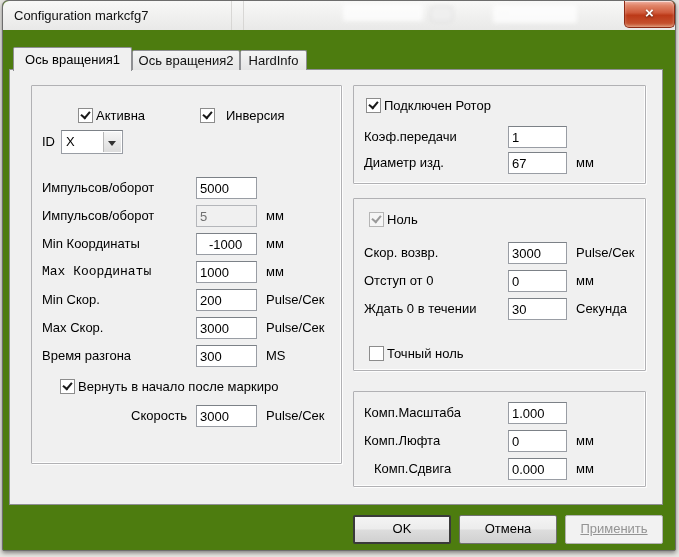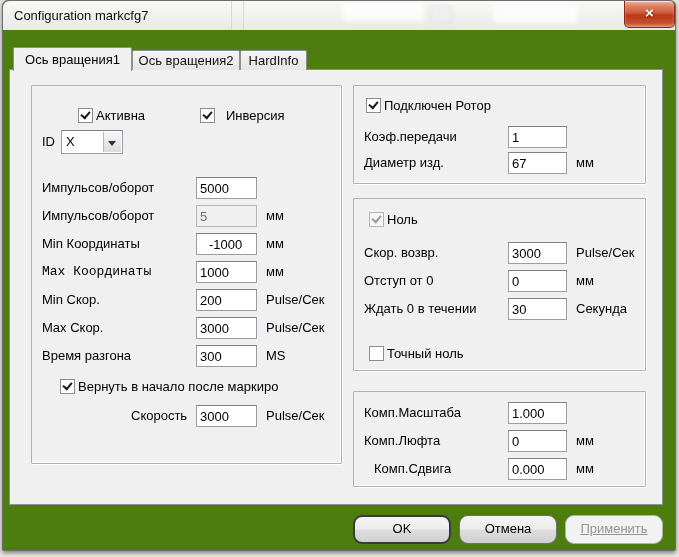--- a/index.html
+++ b/index.html
@@ -93,21 +93,21 @@
   }
   .combo .arrow{
     position:absolute;right:5px;top:9px;width:0;height:0;
     border-left:4px solid transparent;border-right:4px solid transparent;
     border-top:5px solid #333;
   }
   
   .btn{
     position:absolute;width:98px;height:29px;box-sizing:border-box;
     background:linear-gradient(#f4f4f4 0%,#ececec 48%,#dddddd 52%,#d0d0d0 100%);
-    border:1px solid #707070;border-radius:9px;
+    border:1px solid #707070;border-radius:2px;
     font-family:"Liberation Sans","DejaVu Sans",sans-serif;font-size:13px;
     text-align:center;line-height:26px;cursor:default;
   }
   .btn.default{border:2px solid #3a3a3a;line-height:24px;}
   .btn.disabled{background:#f2f2f2;border-color:#b2b2b2;color:#949494;}
 </style>
 </head>
 <body>
 
 <div class="dialog">

